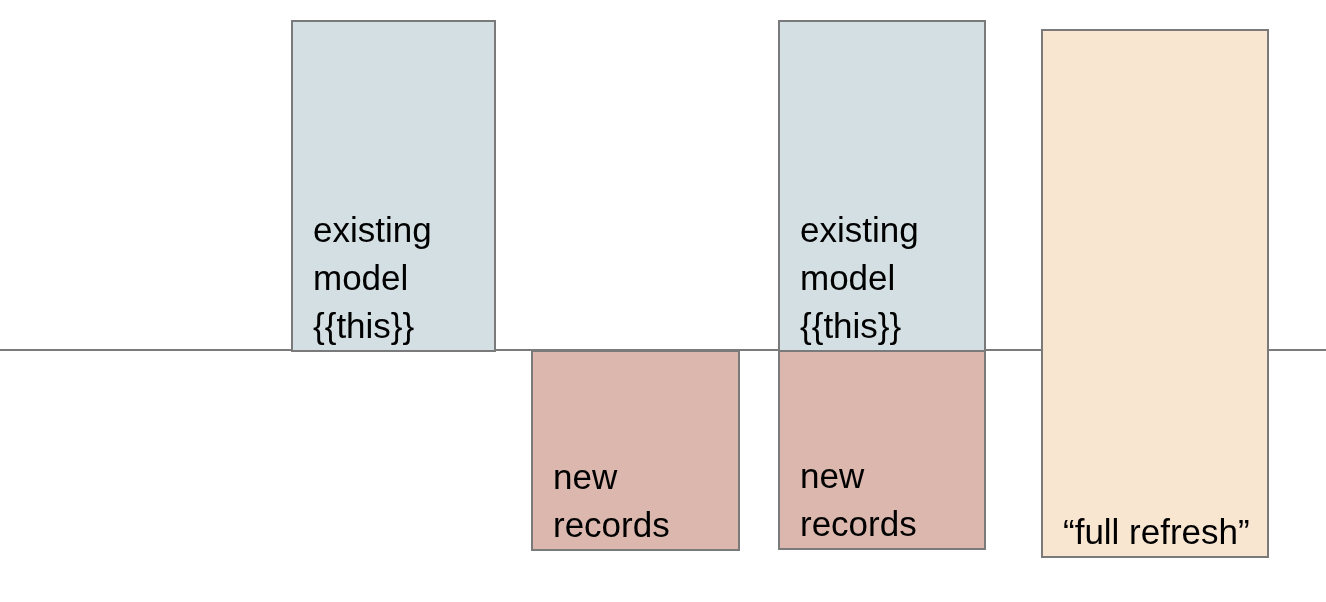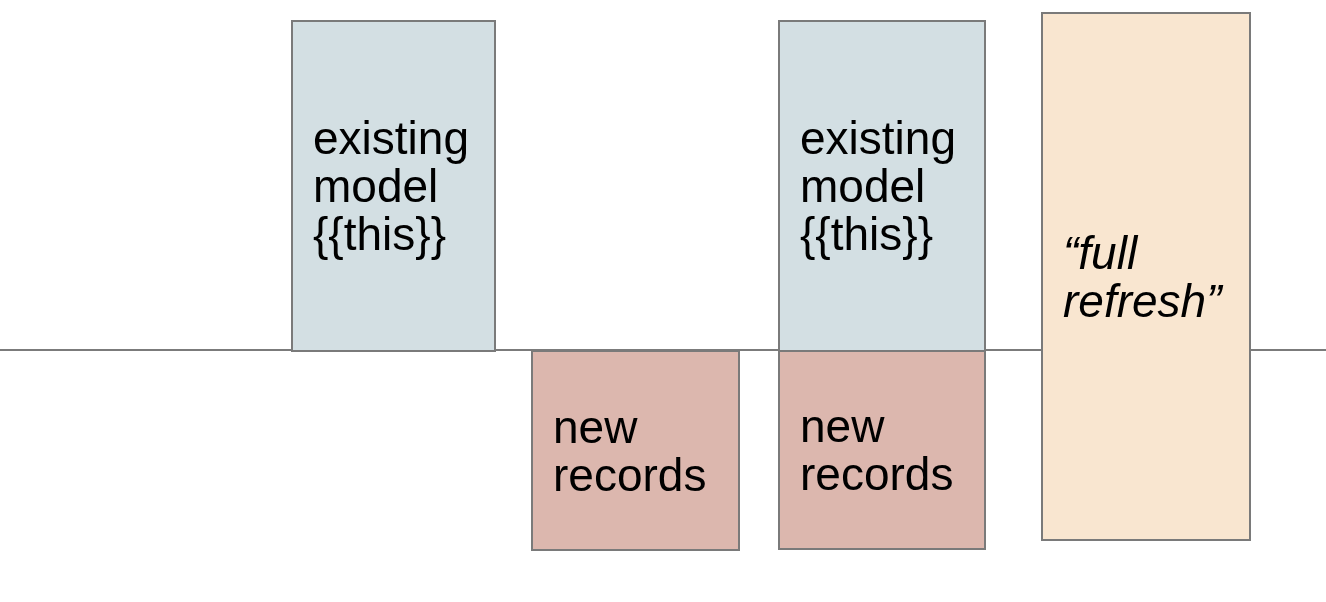--- a/index.html
+++ b/index.html
@@ -24,38 +24,38 @@
     height: 2px;
     background: #7b7b7b;
     z-index: 2;
   }
   
   .dbox {
     position: absolute;
     box-sizing: border-box;
     border: 2px solid #7a7a7a;
     display: flex;
-    align-items: center;
-    font-size: 46px;
+    align-items: flex-end;
+    font-size: 35px;
     line-height: 48px;
     color: #000000;
     letter-spacing: 0;
   }
   .dbox .lbl {
     padding-left: 20px;
     padding-right: 14px;
     word-spacing: normal;
   }
   
   .box-source         { left: 36px;   top: 19px;  width: 210px; height: 529px; z-index: 1; }
   .box-existing-left  { left: 291px;  top: 20px;  width: 205px; height: 332px; z-index: 3; }
   .box-new-left       { left: 531px;  top: 350px; width: 209px; height: 201px; z-index: 3; }
   .box-existing-right { left: 778px;  top: 20px;  width: 208px; height: 332px; z-index: 3; }
   .box-new-right      { left: 778px;  top: 350px; width: 208px; height: 200px; z-index: 3; }
-  .box-full-refresh   { left: 1041px; top: 12px;  width: 210px; height: 529px; z-index: 4; font-style: italic; }
+  .box-full-refresh   { left: 1041px; top: 29px;  width: 228px; height: 529px; z-index: 4; }
 </style>
 </head>
 <body>
 
 <div class="stage">
 
   <div class="divider" style="background-color: rgb(123, 123, 123);"></div>
 
 
   <div class="dbox box-existing-left" style="background-color: rgb(211, 223, 227);">

